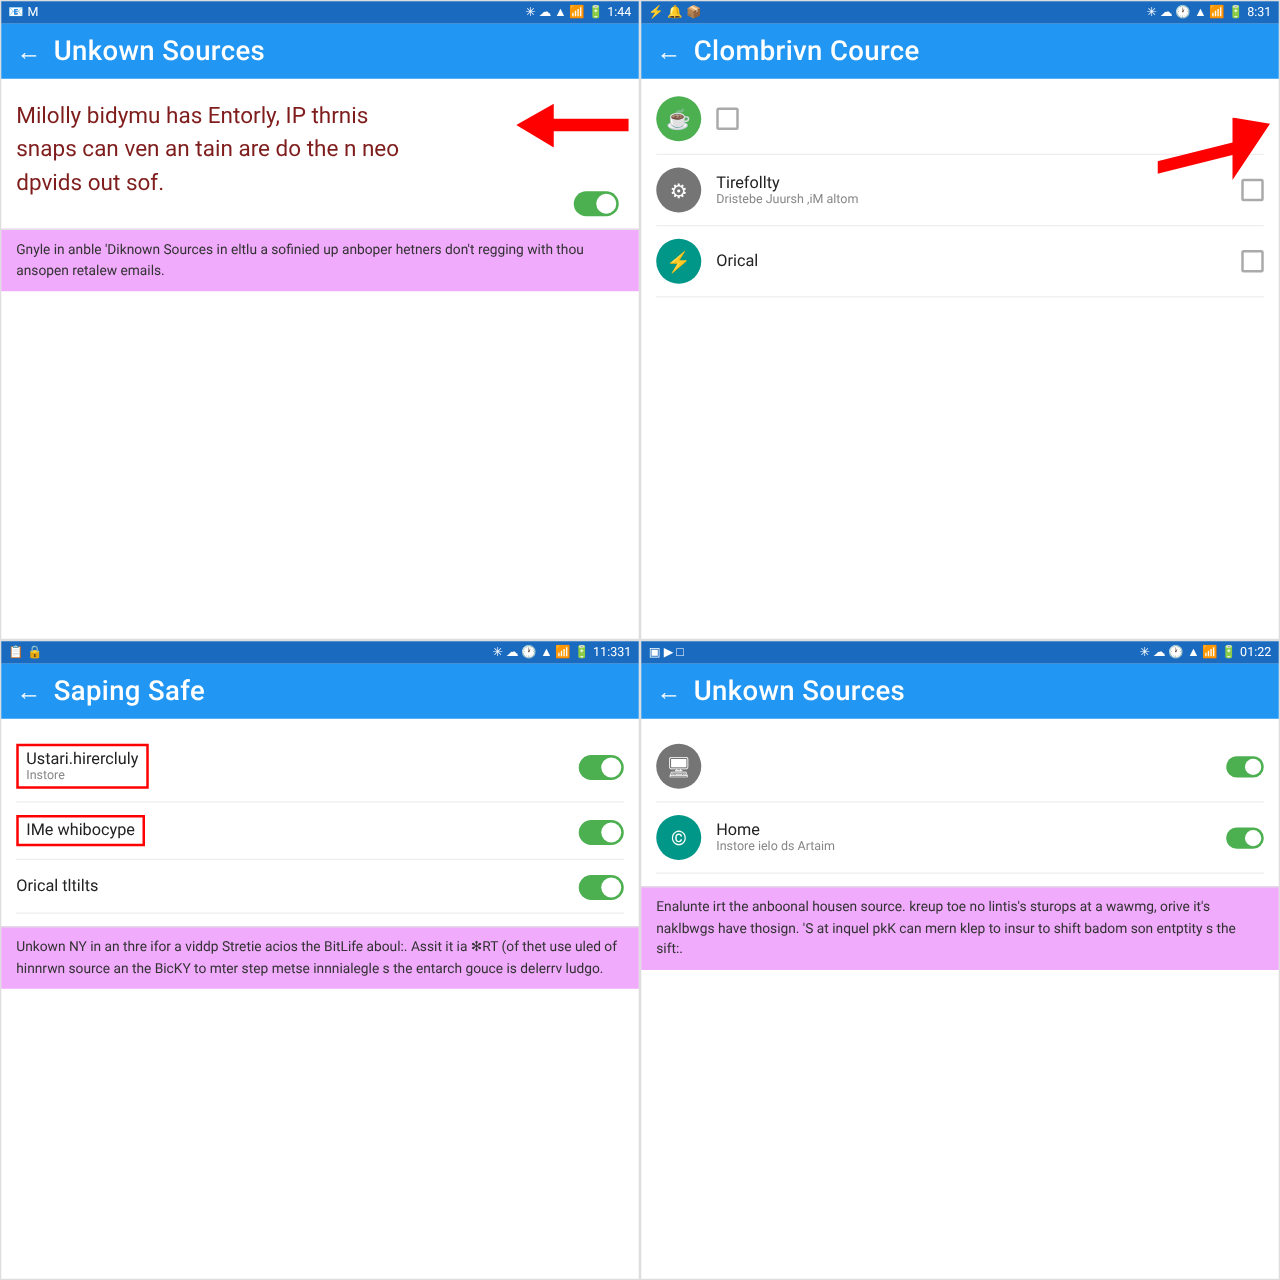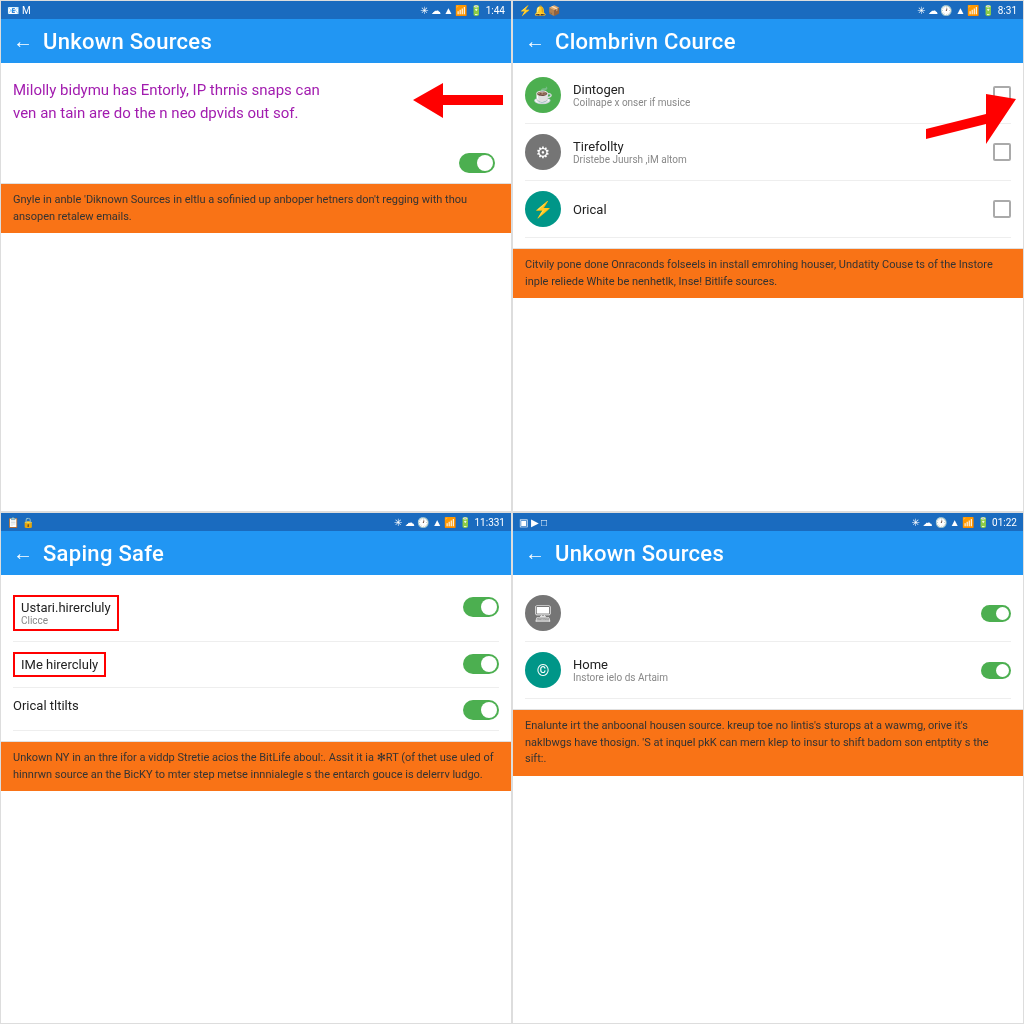--- a/index.html
+++ b/index.html
@@ -55,32 +55,32 @@
 
     
     .content {
       flex: 1;
       padding: 10px 12px;
       overflow: hidden;
     }
 
     
     .desc-text {
-      background: #f97316;
+      background: #f0abfc;
       padding: 8px 12px;
       font-size: 11px;
       line-height: 1.5;
       color: #333;
       border-top: 1px solid #e0e0e0;
     }
 
     
     .toggle-row {
       display: flex;
-      align-items: flex-start;
+      align-items: center;
       justify-content: space-between;
       padding: 10px 0;
       border-bottom: 1px solid #eee;
     }
     .toggle-label {
       font-size: 13px;
       color: #222;
     }
     .toggle-sublabel {
       font-size: 10px;
@@ -176,21 +176,21 @@
         <span>📧 M</span>
         <span>✳ ☁ ▲ 📶 🔋 1:44</span>
       </div>
 
       <div class="app-bar">
         <span class="back-arrow">←</span>
         <span class="title">Unkown Sources</span>
       </div>
 
       <div class="content" style="position:relative; min-height:120px;">
-        <p style="font-size:15px; line-height:1.5; color:#a21caf; max-width:65%; margin-top:6px;">Milolly bidymu has Entorly, IP thrnis snaps can ven an tain are do the n neo dpvids out sof.</p>
+        <p style="font-size:18px; line-height:1.5; color:#7f1d1d; max-width:65%; margin-top:6px;">Milolly bidymu has Entorly, IP thrnis snaps can ven an tain are do the n neo dpvids out sof.</p>
 
         <div style="position:absolute; right:8px; top:20px;">
           <svg width="90" height="35" viewBox="0 0 90 35">
             <polygon points="0,17 30,0 30,12 90,12 90,22 30,22 30,35" fill="red"></polygon>
           </svg>
         </div>
 
         <div style="position:absolute; right:16px; bottom:10px;">
           <div class="toggle"></div>
         </div>
@@ -210,24 +210,20 @@
         <span>✳ ☁ 🕐 ▲ 📶 🔋 8:31</span>
       </div>
       <div class="app-bar">
         <span class="back-arrow">←</span>
         <span class="title">Clombrivn Cource</span>
       </div>
       <div class="content" style="position:relative; padding-top:4px;">
 
         <div class="list-item">
           <div class="list-icon green">☕</div>
-          <div class="list-item-text">
-            <div class="list-item-title">Dintogen</div>
-            <div class="list-item-sub">Coilnape x onser if musice</div>
-          </div>
           <div class="list-checkbox"></div>
         </div>
 
         <div class="list-item" style="position:relative;">
           <div class="list-icon gray">⚙</div>
           <div class="list-item-text">
             <div class="list-item-title">Tirefollty</div>
             <div class="list-item-sub">Dristebe Juursh ,iM altom</div>
           </div>
           <div class="list-checkbox"></div>
@@ -240,51 +236,48 @@
         </div>
 
         <div class="list-item">
           <div class="list-icon teal">⚡</div>
           <div class="list-item-text">
             <div class="list-item-title">Orical</div>
           </div>
           <div class="list-checkbox"></div>
         </div>
       </div>
-    </div>
-    <div class="desc-text">
-      <span>Citvily pone done Onraconds folseels in install emrohing houser, Undatity Couse ts of the Instore inple reliede White be nenhetlk, Inse! Bitlife sources.</span>
     </div>
   </div>
 </div>
 
 <div class="quadrant">
   <div class="quadrant-inner">
     <div class="screen-portion">
       <div class="status-bar">
         <span>📋 🔒</span>
         <span>✳ ☁ 🕐 ▲ 📶 🔋 11:331</span>
       </div>
       <div class="app-bar">
         <span class="back-arrow">←</span>
         <span class="title">Saping Safe</span>
       </div>
       <div class="content">
 
         <div class="toggle-row">
           <div style="border: 2px solid red; padding: 3px 6px;">
             <div class="toggle-label">Ustari.hirercluly</div>
-            <div class="toggle-sublabel">Clicce</div>
+            <div class="toggle-sublabel">Instore</div>
           </div>
           <div class="toggle"></div>
         </div>
 
         <div class="toggle-row">
           <div style="border: 2px solid red; padding: 3px 6px;">
-            <div class="toggle-label">IMe hirercluly</div>
+            <div class="toggle-label">IMe whibocype</div>
           </div>
           <div class="toggle"></div>
         </div>
 
         <div class="toggle-row">
           <div>
             <div class="toggle-label">Orical tltilts</div>
           </div>
           <div class="toggle"></div>
         </div>

